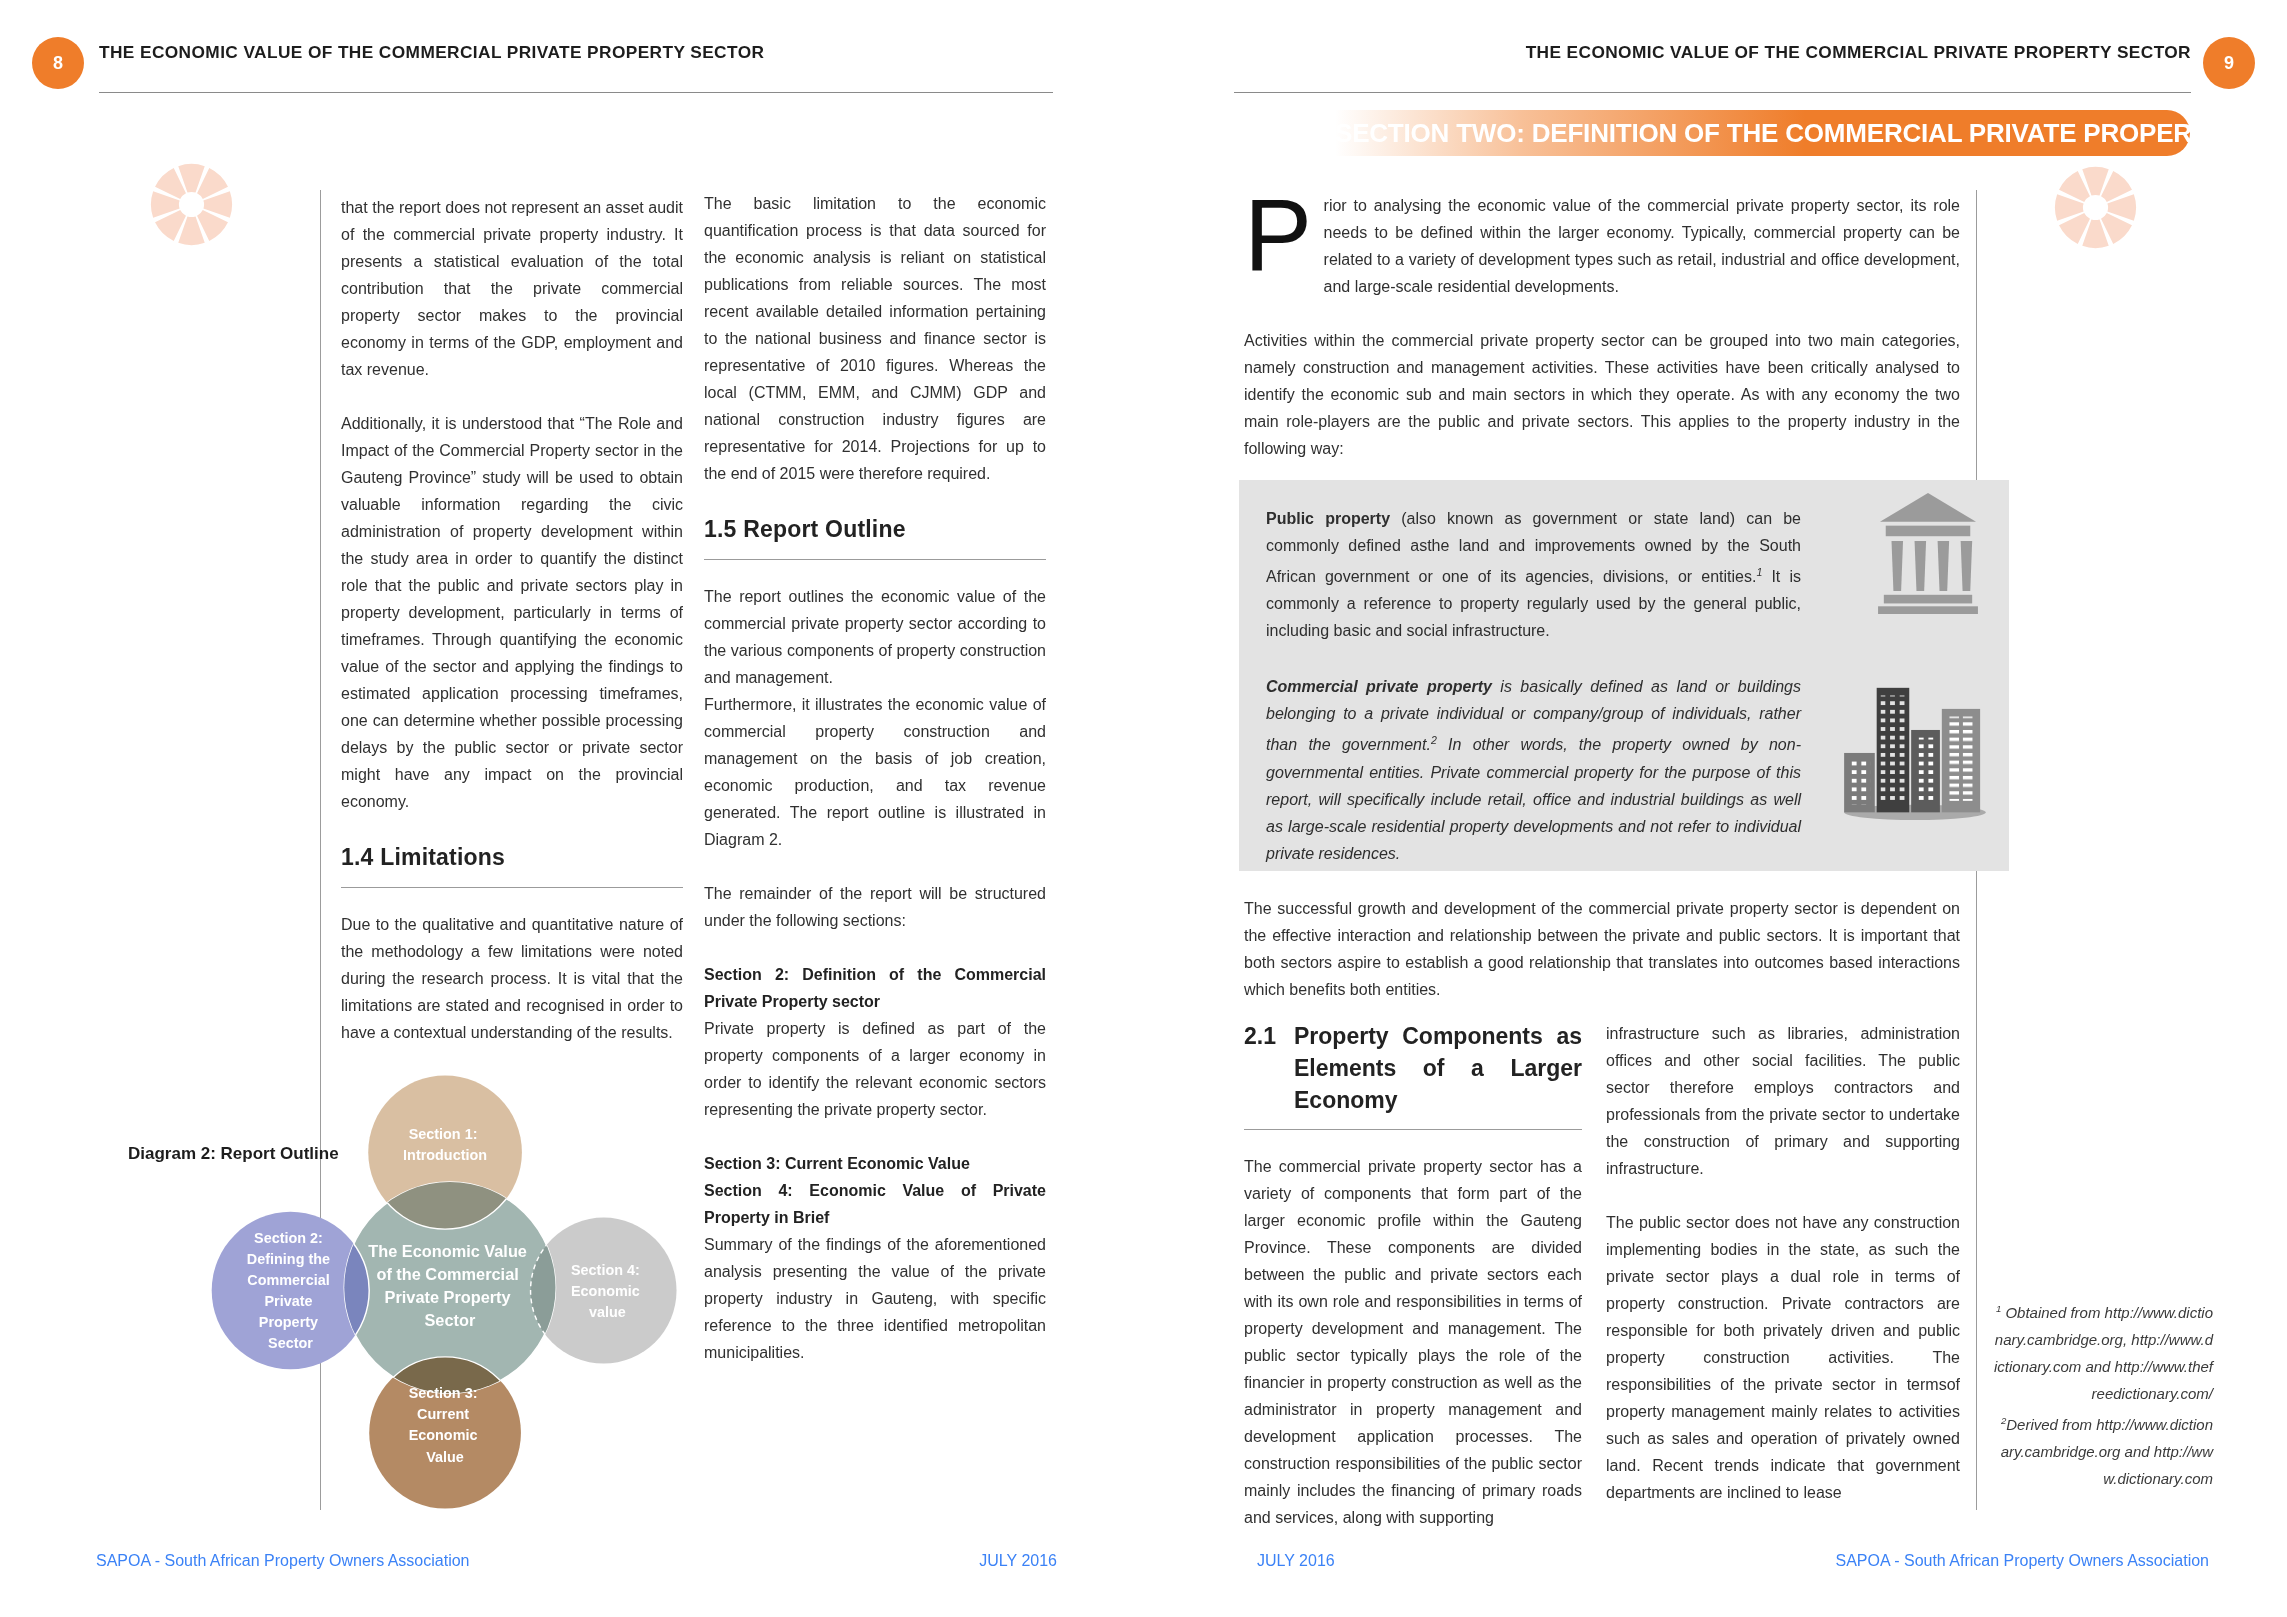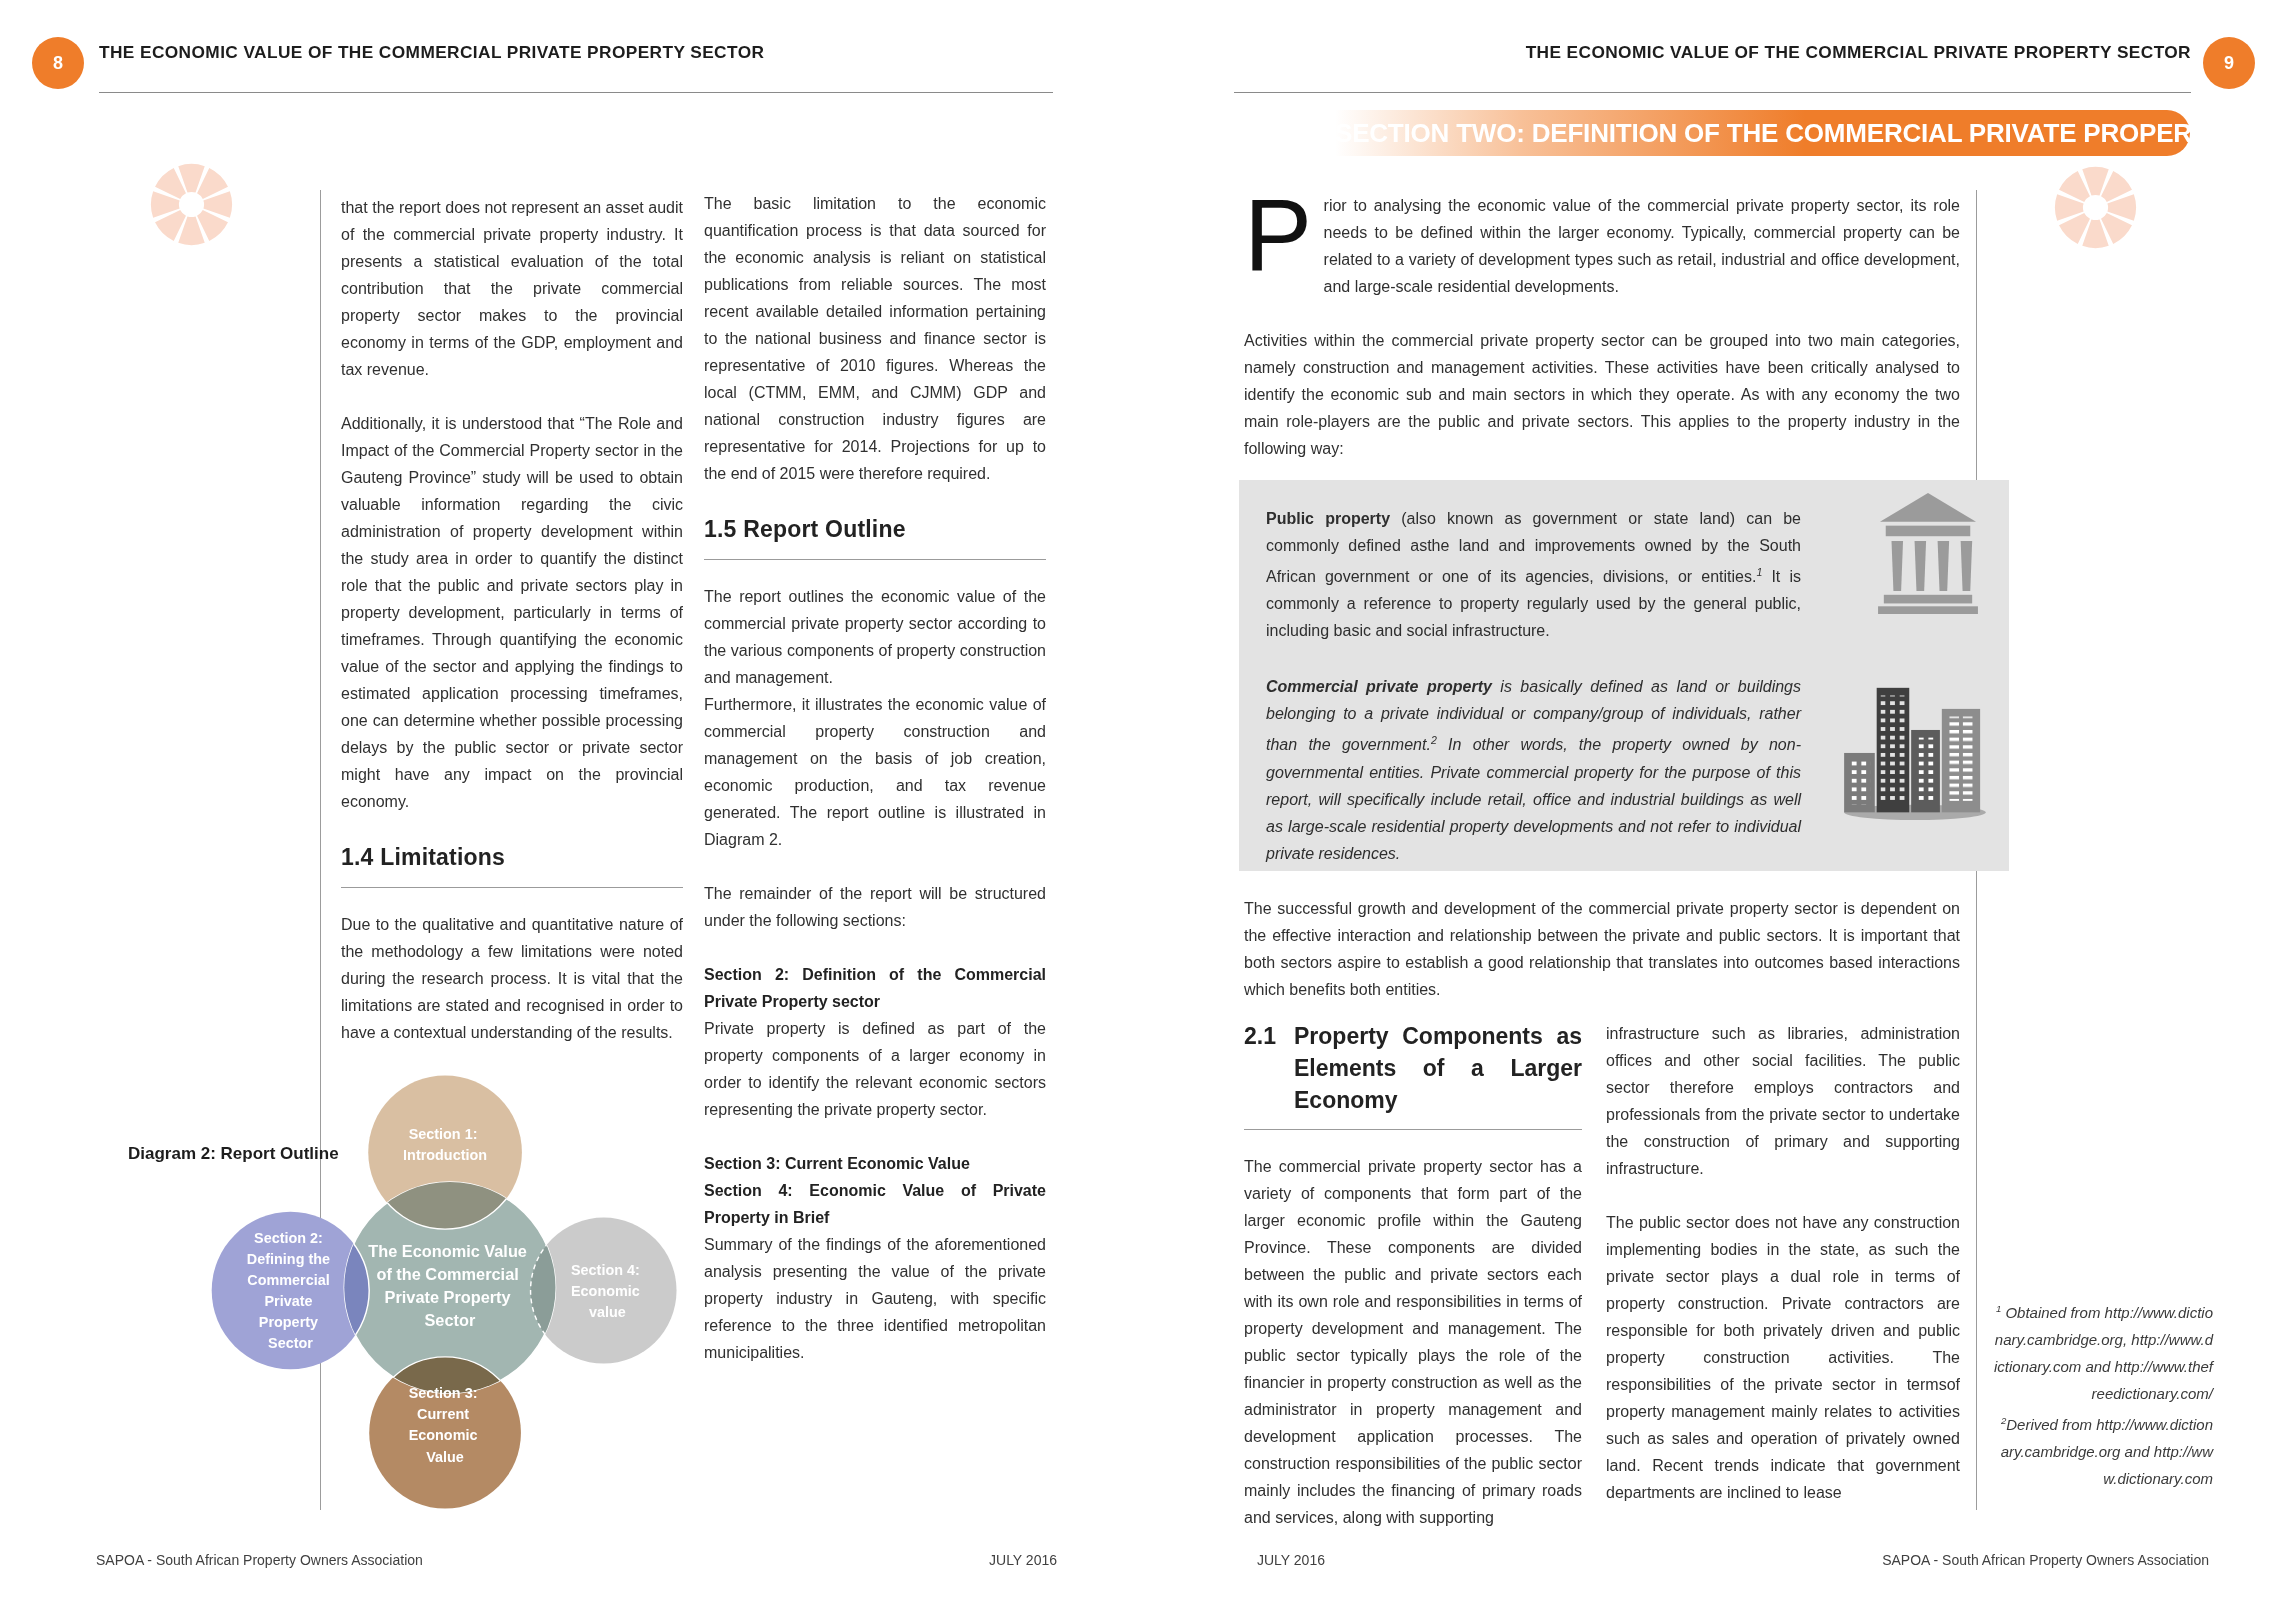--- a/index.html
+++ b/index.html
@@ -54,21 +54,21 @@
   
   .h21{display:flex;font-size:23px;line-height:32px;font-weight:bold;color:#222;}
   .h21 .num{width:50px;flex:none;}
   
   .footnotes{
     font-size:15px;line-height:27px;font-style:italic;color:#3a3a3a;
     word-break:break-all;text-align:right;
   }
   .footnotes sup{font-size:9.6px;}
   
-  .footer{font-size:14px;color:#404040;white-space:nowrap;}
+  .footer{font-size:16px;color:#3b82f6;white-space:nowrap;}
   
   .venn text{fill:#ffffff;font-weight:bold;text-anchor:middle;font-size:15px;
     font-family:"Liberation Sans", sans-serif;}
   .venn text.big{font-size:17px;}
   .diagram-label{font-size:17px;font-weight:bold;color:#1d1d1d;white-space:nowrap;margin-top:18px;}
 </style>
 </head>
 <body>
 
 <div class="abs pagenum" style="left:32px;top:37px;">8</div>

